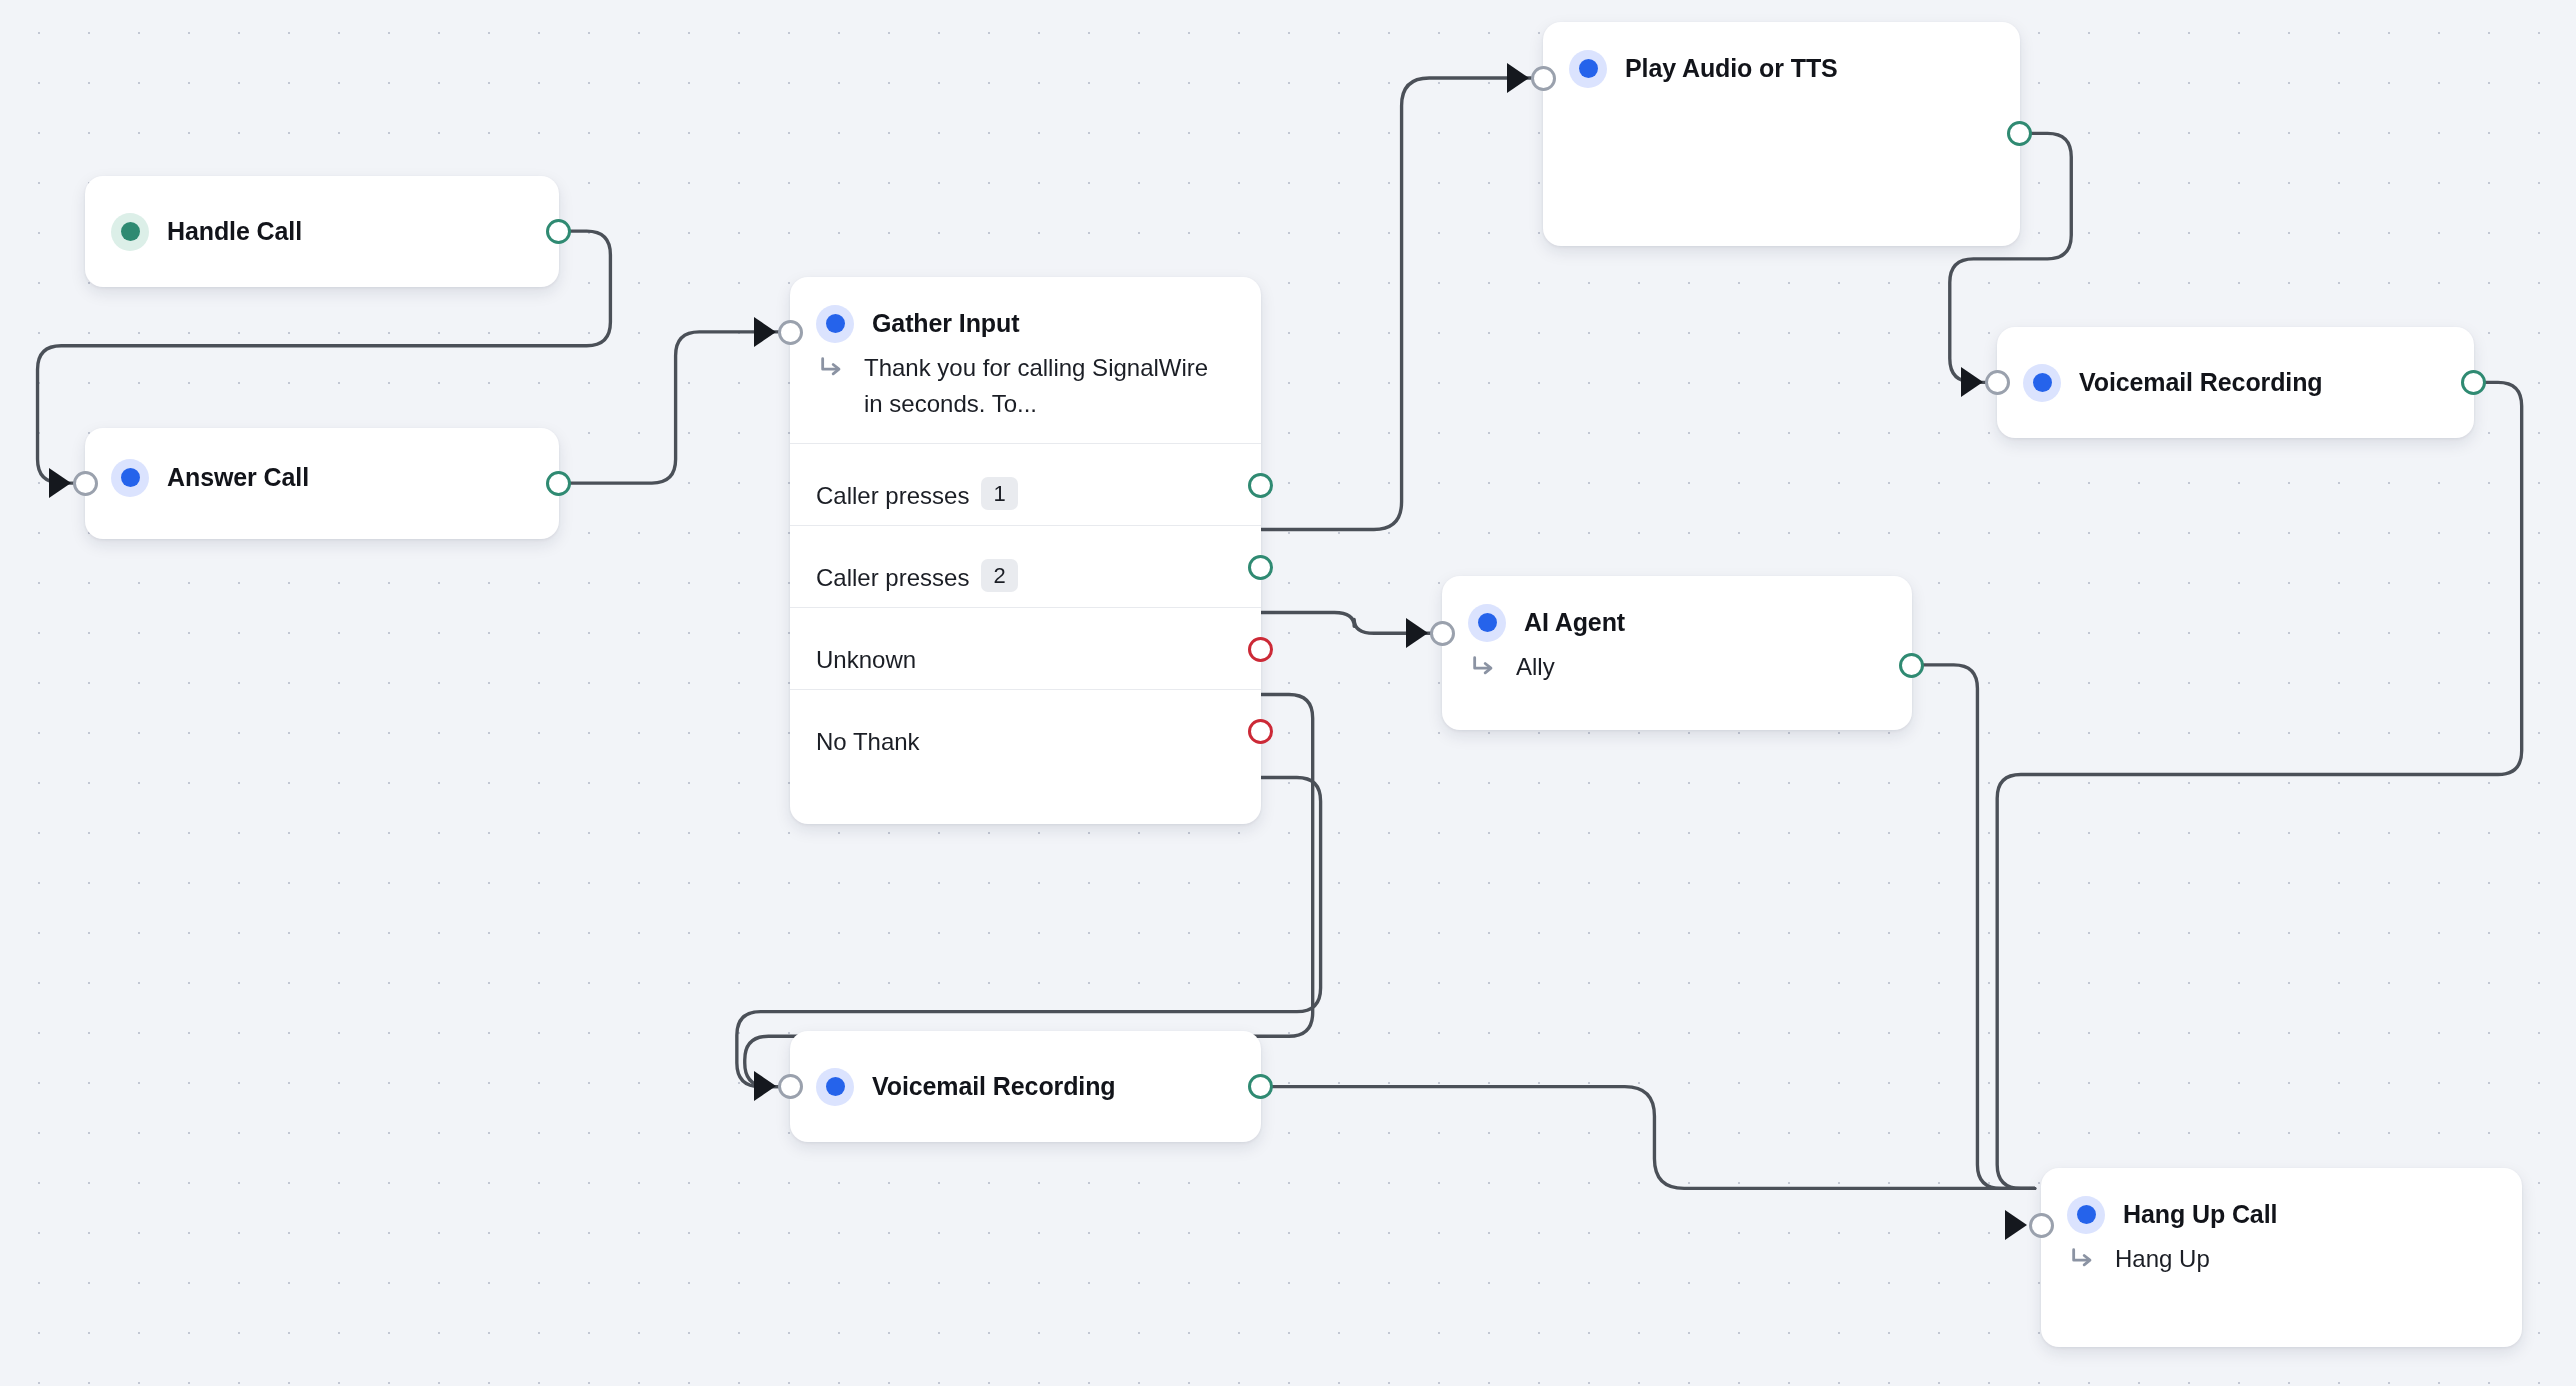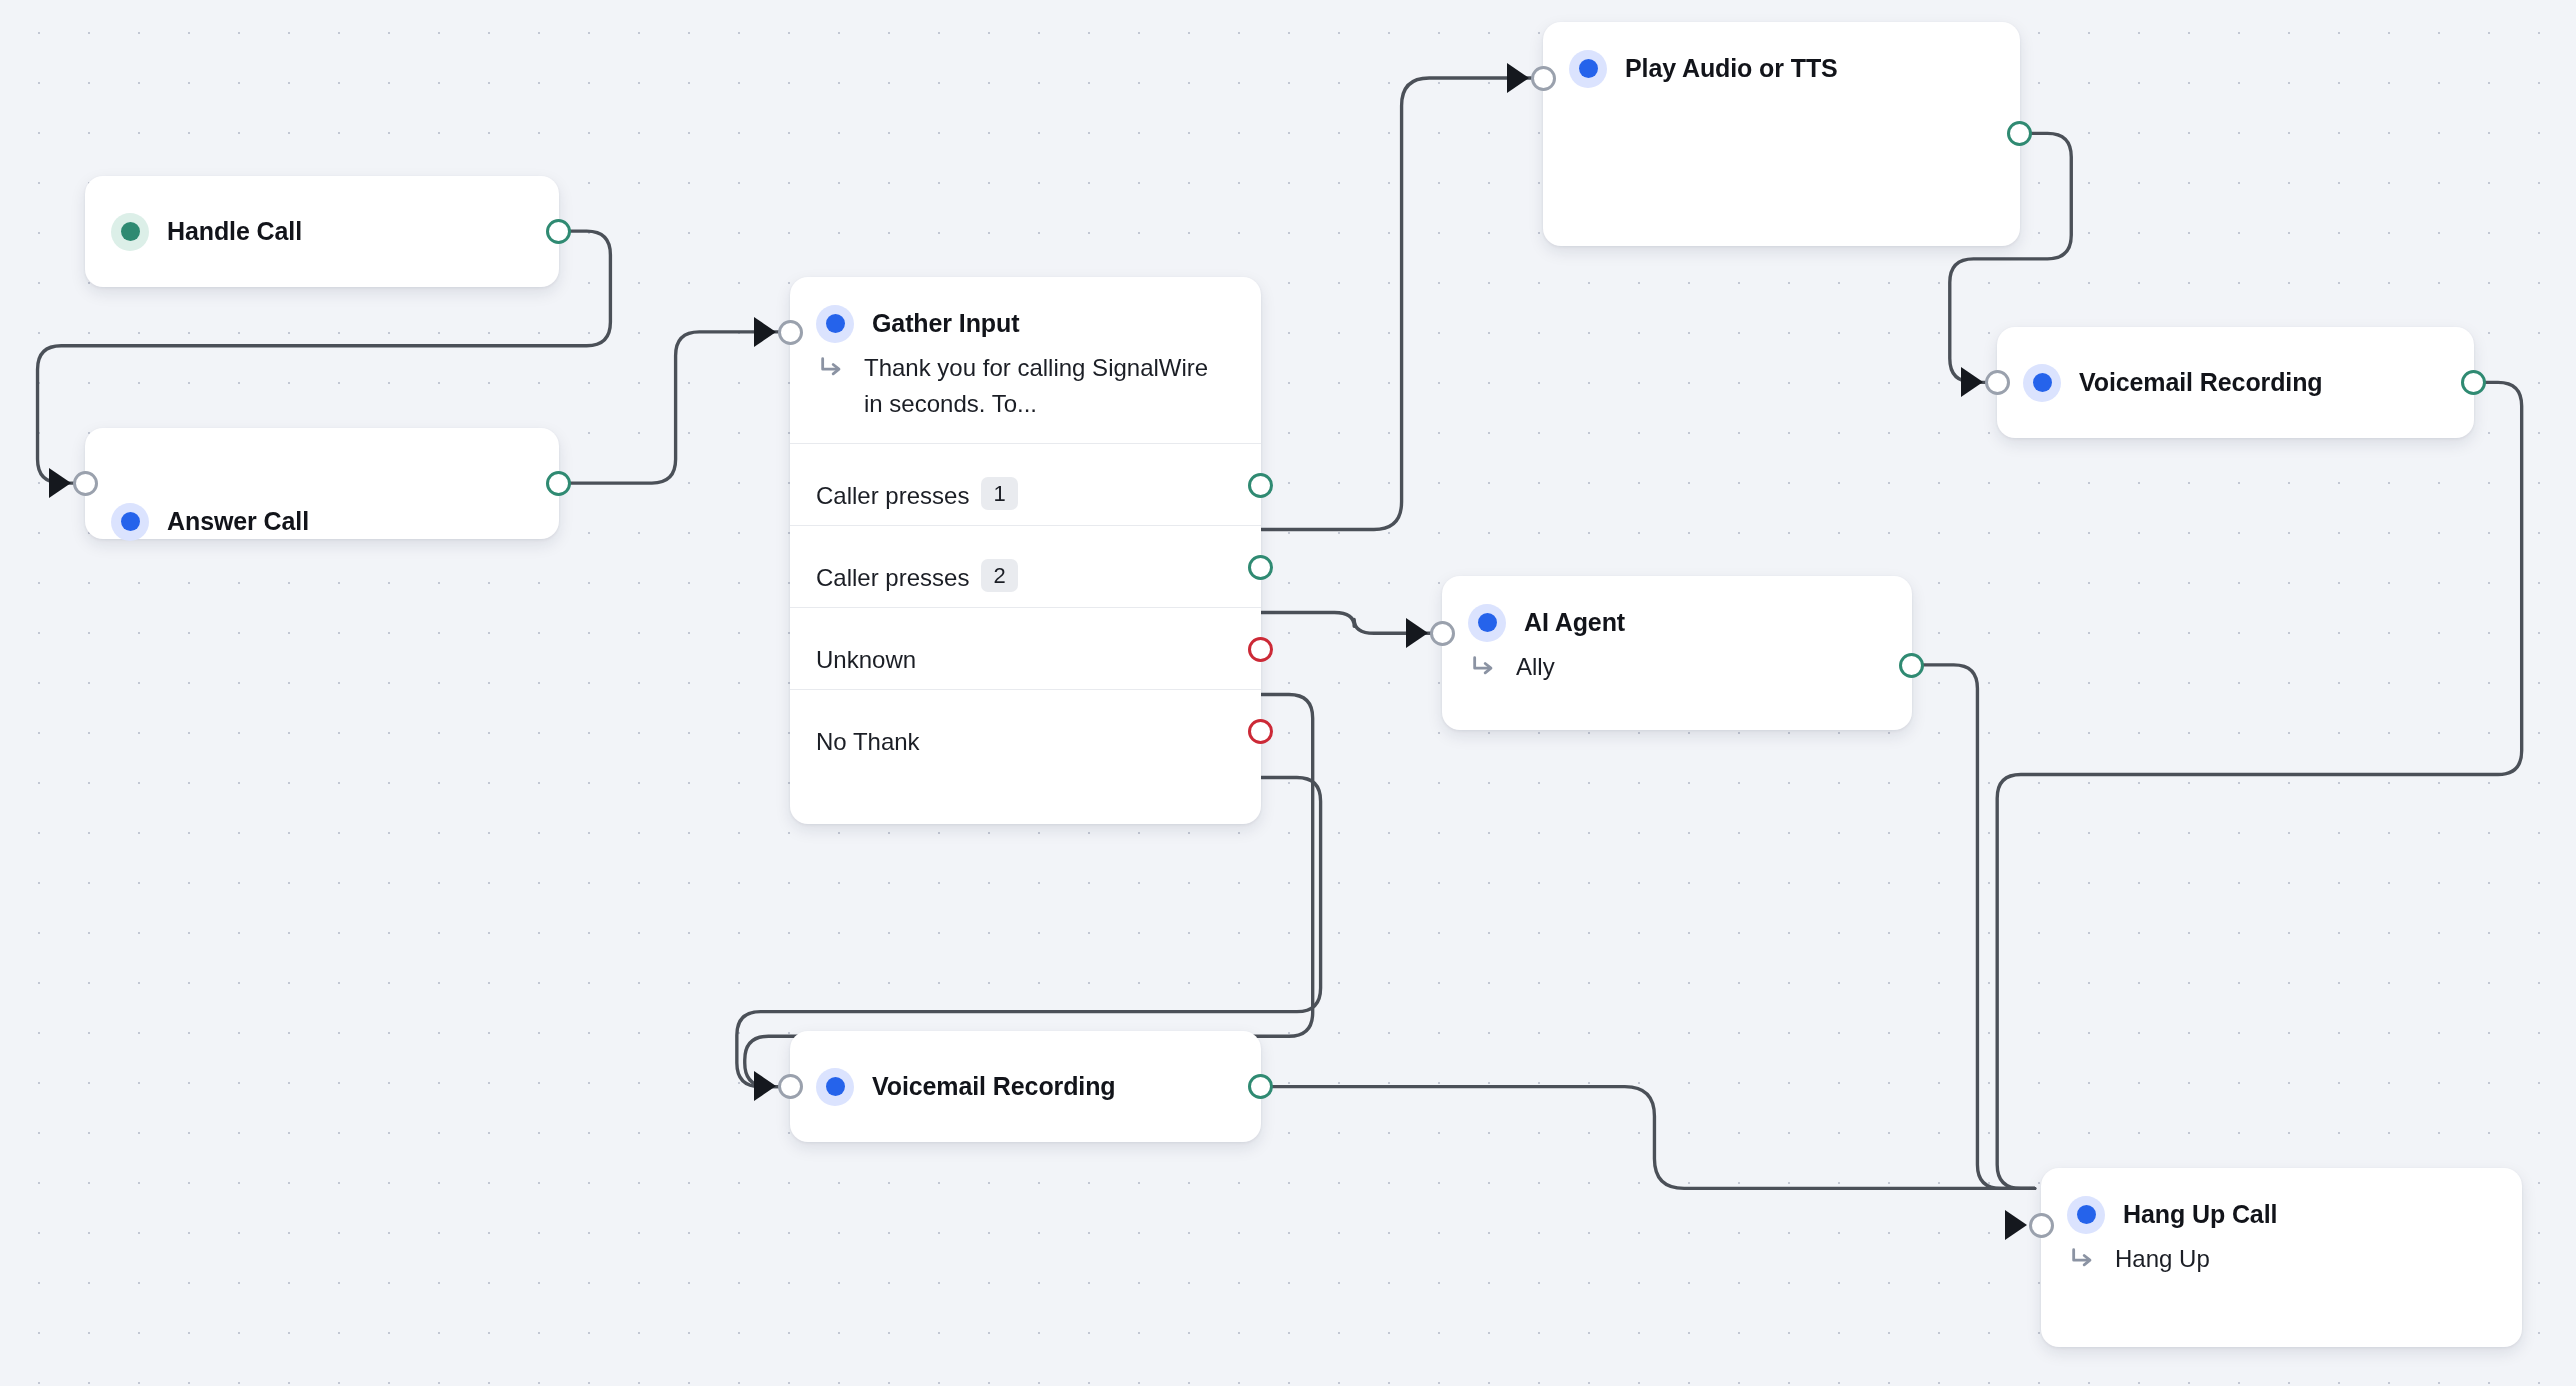--- a/index.html
+++ b/index.html
@@ -180,21 +180,21 @@
     <div class="node-header" style="height:111px;">
       <span class="dot-wrap green">
         <span class="dot green"></span>
       </span>
       <span class="node-title">Handle Call</span>
     </div>
     <span class="port out-green" style="top:43px;"></span>
   </div>
 
   <div class="node" style="left:85px; top:428px; width:474px; height:111px;">
-    <div class="node-header" style="height:99px;margin-top:44px;">
+    <div class="node-header" style="height:99px;">
       <span class="dot-wrap blue">
         <span class="dot blue"></span>
       </span>
       <span class="node-title">Answer Call</span>
     </div>
     <span class="arrow-head" style="top:40px;"></span>
     <span class="port in" style="top:43px;"></span>
     <span class="port out-green" style="top:43px;"></span>
   </div>
 

